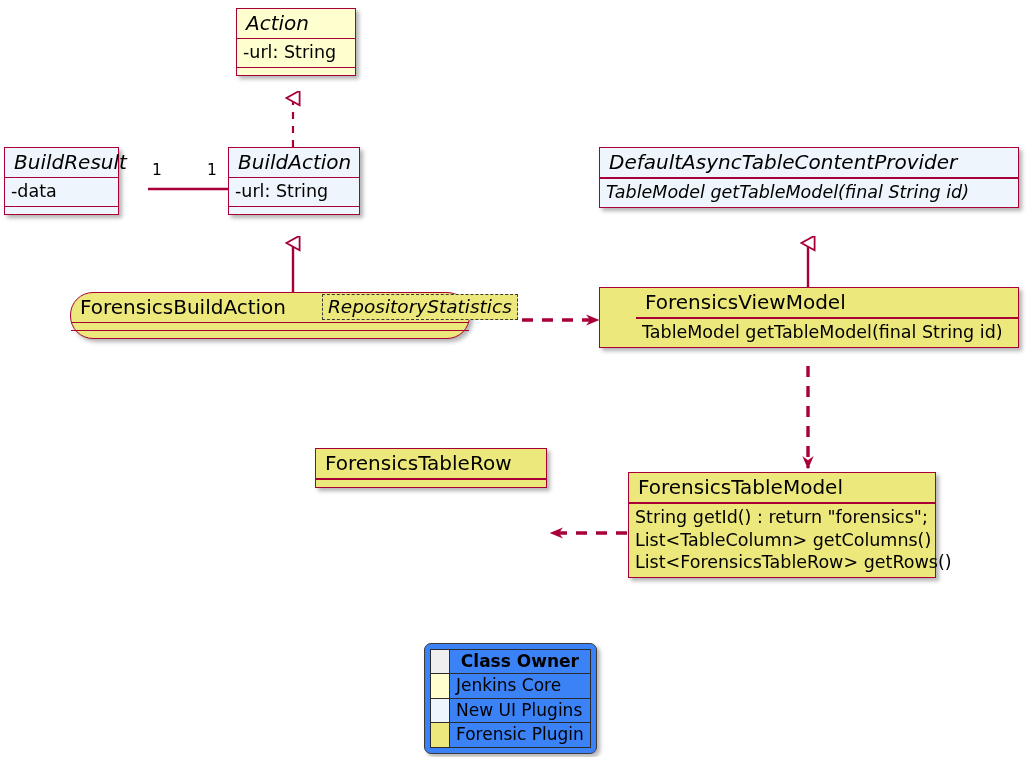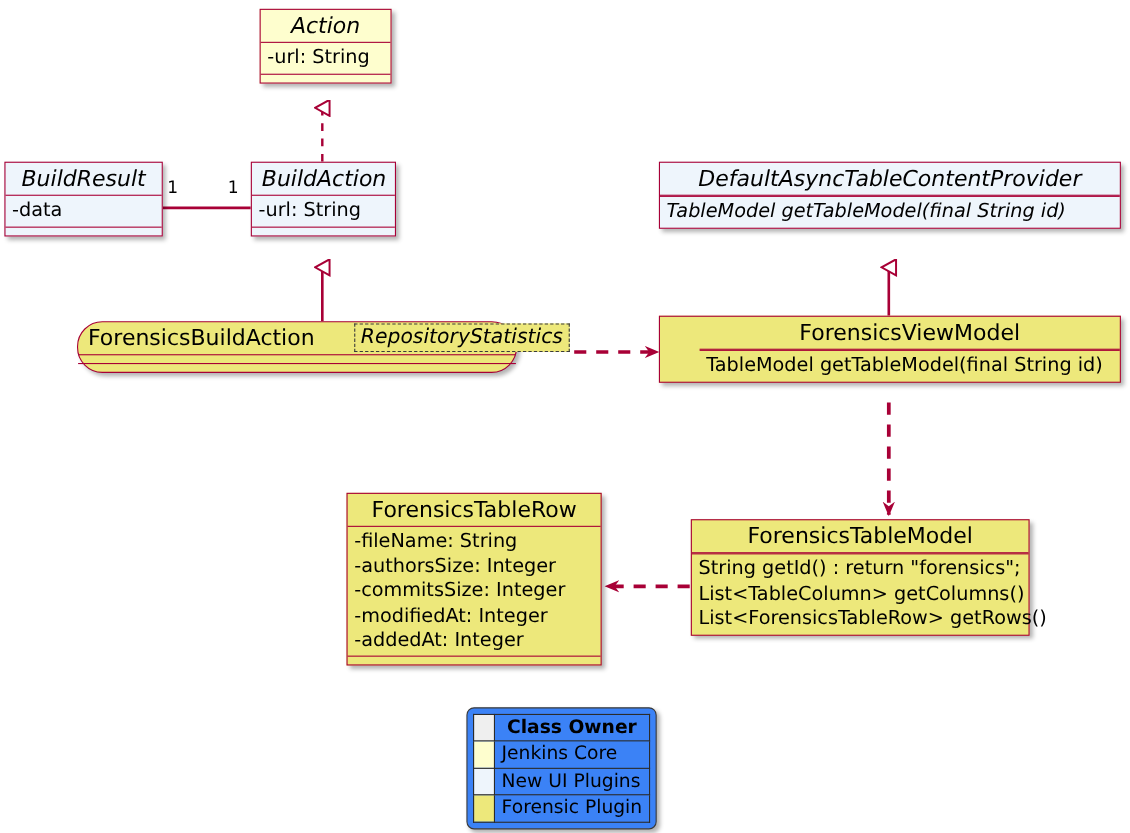--- a/index.html
+++ b/index.html
@@ -32,21 +32,20 @@
   .uml {
     position: absolute;
     border: 1.6px solid #A80036;
     box-sizing: border-box;
     box-shadow: 3px 3px 4px rgba(0,0,0,0.30);
     z-index: 3;
   }
   .uml .title {
     padding: 3px 9px 4px 9px;
     font-size: 20px;
-    text-align: center;
     white-space: nowrap;
     line-height: 1.12;
   }
   .uml .sep {
     border-top: 1.6px solid #A80036;
     height: 0;
     font-size: 0;
     line-height: 0;
   }
   .uml .compartment {
@@ -171,21 +170,21 @@
   <div class="uml fill-core" style="left:236px; top:8px; width:120px;">
     <div class="title italic">Action</div>
     <div class="sep"></div>
     <div class="compartment">
       <div class="row">-url: String</div>
     </div>
     <div class="sep"></div>
     <div class="compartment empty"></div>
   </div>
 
-  <div class="uml fill-ui" style="left:4px; top:147px; width:144px;">
+  <div class="uml fill-ui" style="left:4px; top:147px; width:115px;">
     <div class="title italic">BuildResult</div>
     <div class="sep"></div>
     <div class="compartment">
       <div class="row">-data</div>
     </div>
     <div class="sep"></div>
     <div class="compartment empty"></div>
   </div>
 
   <div class="uml fill-ui" style="left:228px; top:147px; width:132px;">
@@ -225,27 +224,20 @@
     <div class="sep"></div>
     <div class="sep"></div>
     <div class="compartment">
       <div class="row">TableModel getTableModel(final String id)</div>
     </div>
   </div>
 
   <div class="uml fill-for" style="left:315px; top:448px; width:232px;">
     <div class="title">ForensicsTableRow</div>
     <div class="sep"></div>
-    <div class="compartment">
-      <div class="row">-fileName: String</div>
-      <div class="row">-authorsSize: Integer</div>
-      <div class="row">-commitsSize: Integer</div>
-      <div class="row">-modifiedAt: Integer</div>
-      <div class="row">-addedAt: Integer</div>
-    </div>
     <div class="sep"></div>
     <div class="compartment empty"></div>
   </div>
 
   <div class="uml fill-for" style="left:628px; top:472px; width:308px;">
     <div class="title">ForensicsTableModel</div>
     <div class="sep"></div>
     <div class="sep"></div>
     <div class="compartment">
       <div class="row">String getId() : return "forensics";</div>

